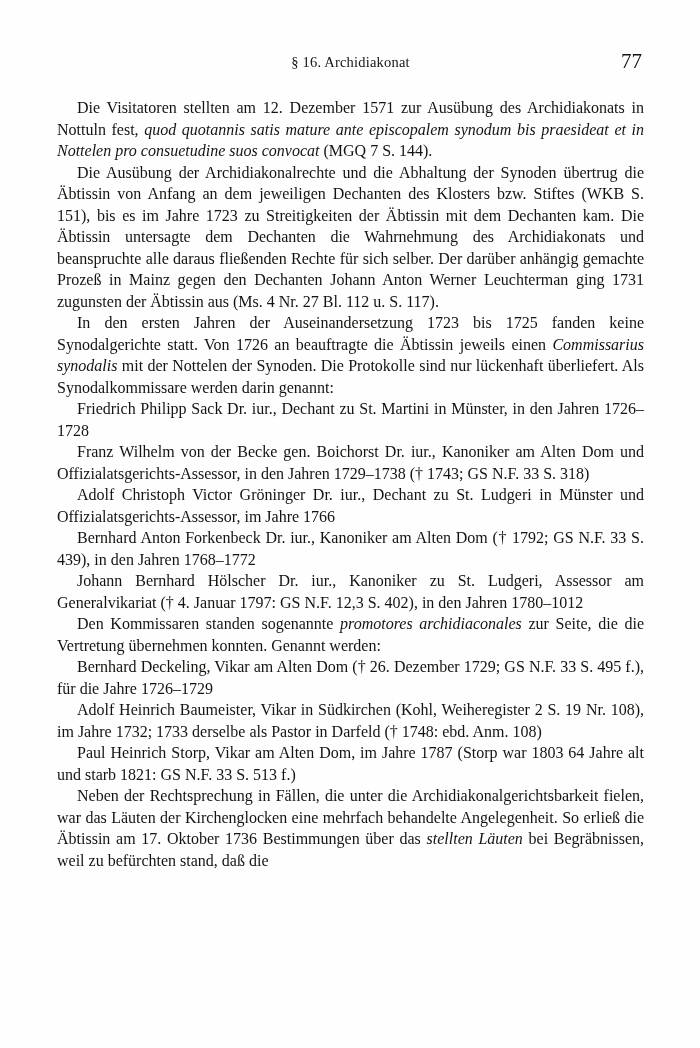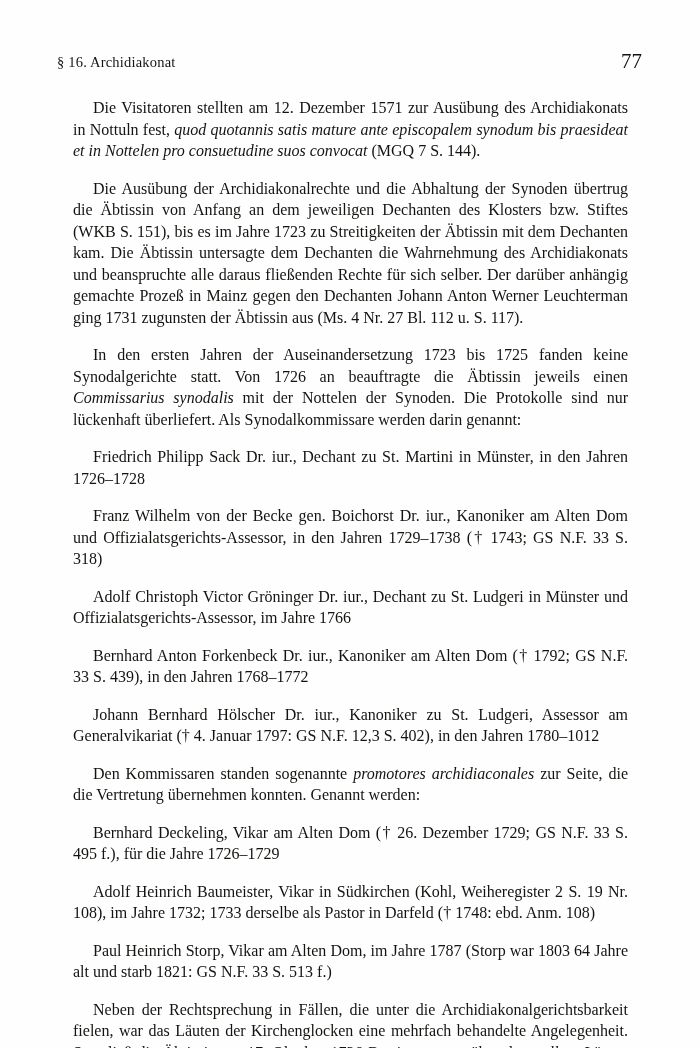--- a/index.html
+++ b/index.html
@@ -24,36 +24,36 @@
   }
   .running-header {
     position: relative;
     width: 100%;
     height: 20px;
     font-size: 14.5px;
     line-height: 20px;
   }
   .header-title {
     display: block;
-    text-align: left;
+    text-align: center;
     letter-spacing: 0.2px;
   }
   .page-number {
     position: absolute;
     right: 2px;
     top: -1px;
     font-size: 21px;
   }
   .body-text {
     margin-top: 25px;
     font-size: 16px;
     line-height: 21.5px;
   }
   p.para {
-    margin: 16px;
+    margin: 0;
     padding: 0;
     text-align: justify;
     text-indent: 20px;
   }
   p.para em {
     font-style: italic;
   }
 </style>
 </head>
 <body>

